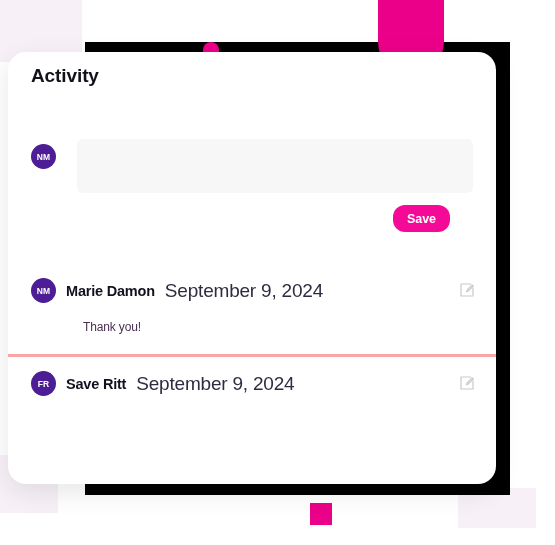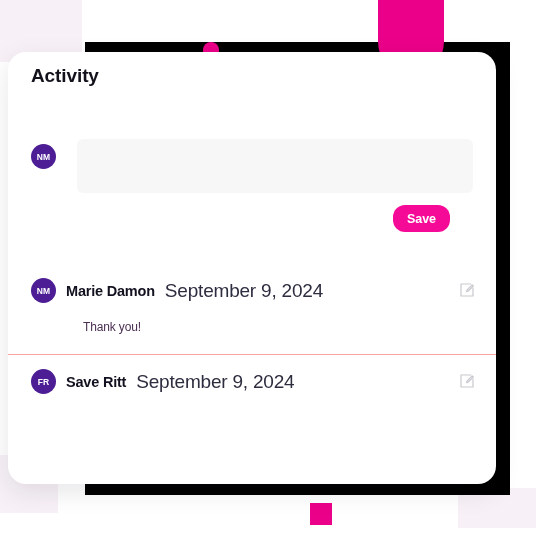--- a/index.html
+++ b/index.html
@@ -230,21 +230,21 @@
     left: 0;
     top: 212px;
     width: 100%;
   }
   .comment {
     position: relative;
     padding: 14px 23px 16px 23px;
     box-sizing: border-box;
   }
   .comment.divided {
-    border-top: 1px solid #fca5a5;
+    border-top: 3px solid #fca5a5;
   }
   .comment-head {
     display: flex;
     align-items: center;
     gap: 10px;
   }
   .comment-author {
     font-size: 14.5px;
     font-weight: bold;
     color: #11111f;

